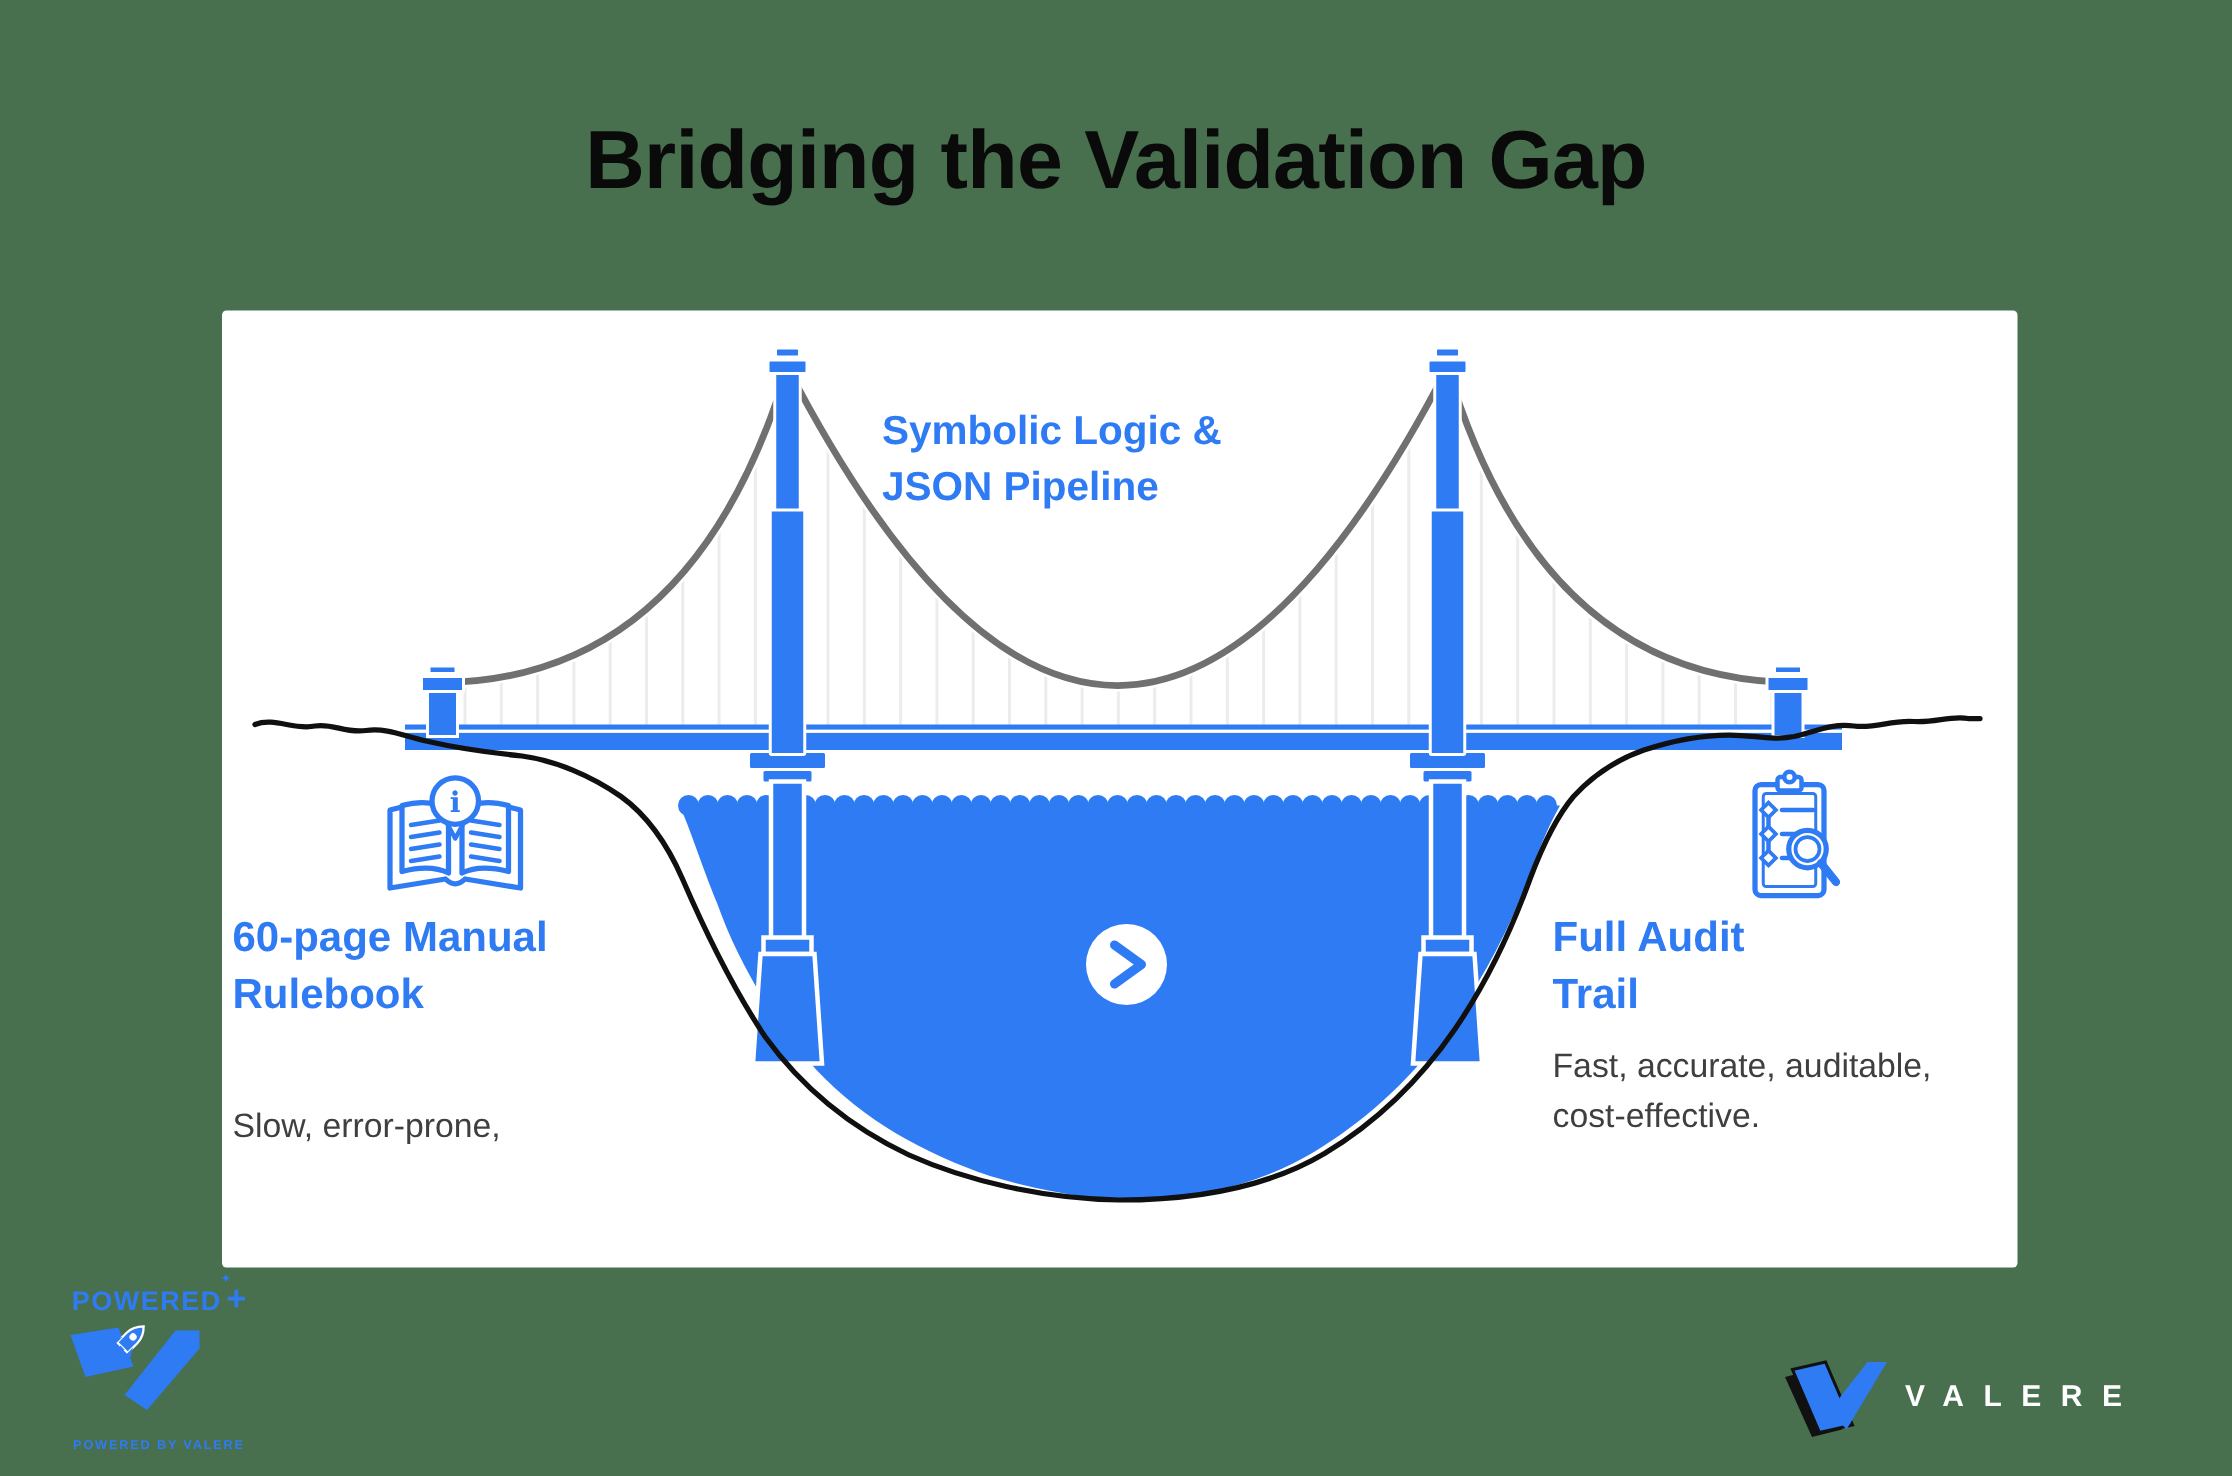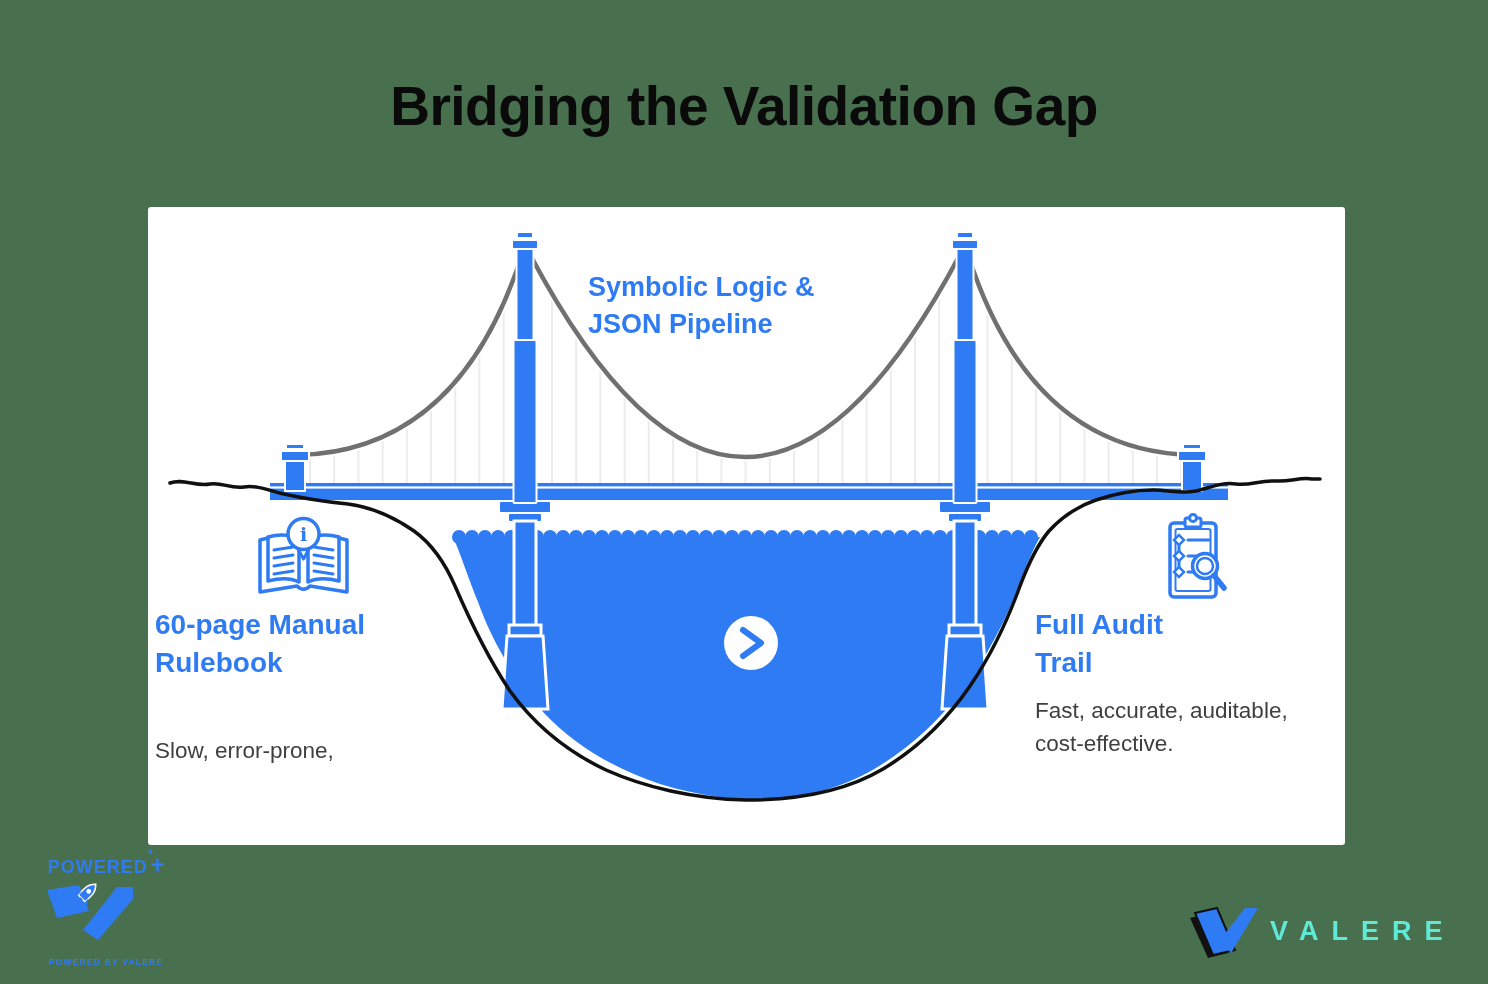--- a/index.html
+++ b/index.html
@@ -31,21 +31,21 @@
 
   
   .ebitda{position:absolute;left:40px;top:854px;width:132px;text-align:center;color:var(--blue);}
   .ebitda-row{display:flex;align-items:flex-start;justify-content:center;gap:3px;height:26px;}
   .ebitda-brand{font-size:18px;font-weight:bold;letter-spacing:1px;line-height:26px;}
   .plus-wrap{position:relative;display:inline-block;}
   .plus{font-size:23px;font-weight:bold;line-height:22px;}
   .sparkle{position:absolute;left:-4px;top:-6px;font-size:9px;line-height:9px;}
   .ebitda-tagline{font-size:8.5px;font-weight:bold;letter-spacing:1.2px;margin-top:1px;}
   .valere{position:absolute;left:1188px;top:902px;display:flex;align-items:center;gap:10px;}
-  .valere-brand{font-size:27px;font-weight:bold;letter-spacing:13px;color:#5eead4;line-height:58px;}
+  .valere-brand{font-size:20px;font-weight:bold;letter-spacing:13px;color:#ffffff;line-height:58px;}
 
   
   #suspenders line{stroke:var(--susp);stroke-width:2;}
   .cable-casing{fill:none;stroke:#fff;stroke-width:8;stroke-linecap:round;}
   .cable-line{fill:none;stroke:var(--cable);stroke-width:4.5;stroke-linecap:round;}
   .water{fill:var(--blue);}
   #scallops circle{fill:var(--blue);}
   .coast{fill:none;stroke:var(--coast);stroke-width:3.5;stroke-linecap:round;stroke-linejoin:round;}
   .steel{fill:var(--blue);}
   .halo{stroke:#fff;stroke-width:2;}

